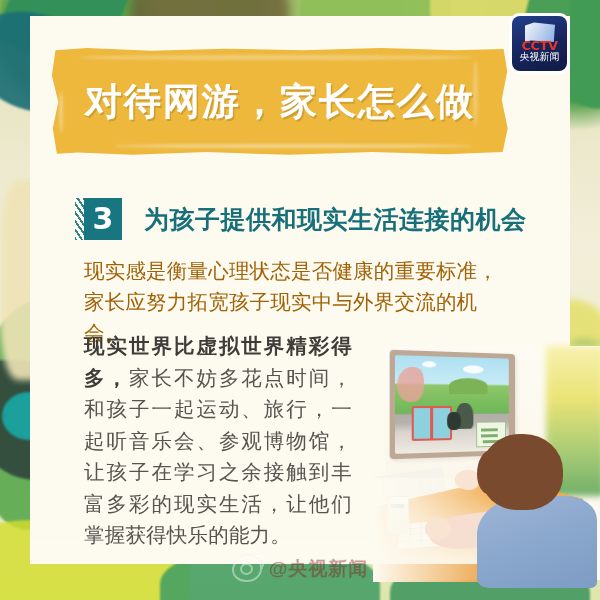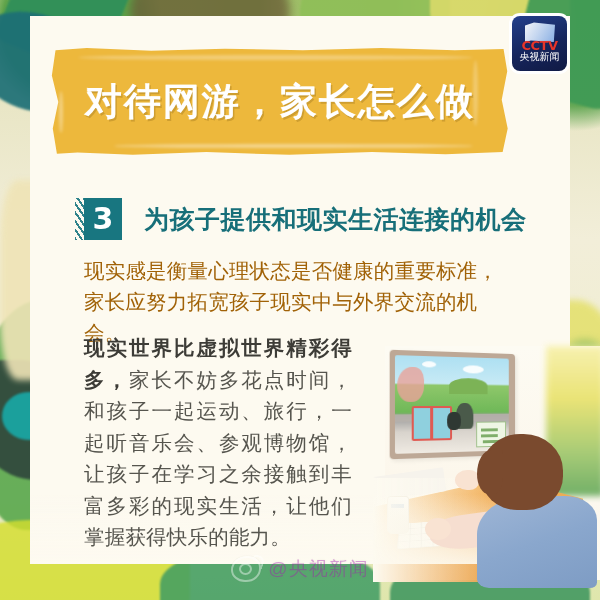--- a/index.html
+++ b/index.html
@@ -210,20 +210,21 @@
   .body-block {
     position: absolute;
     left: 84px;
     top: 332px;
     width: 268px;
     color: #56554e;
     font-size: 20.5px;
     line-height: 31.5px;
     letter-spacing: 0.2px;
     text-align: justify;
+    font-family: Liberation Mono, monospace;
   }
   .body-lead {
     font-weight: bold;
     color: #3d3c37;
   }
 
   
   .illo {
     position: absolute;
     left: 355px;
@@ -415,22 +416,22 @@
     position:absolute; right: -5px; top: -3px;
     width: 10px; height: 9px;
     border: 2.5px solid #ffffff;
     border-radius: 50% 50% 10% 50%;
     border-left-color: transparent;
     border-bottom-color: transparent;
     transform: rotate(18deg);
   }
   .weibo-text {
     font-size: 19px;
-    color: #a21caf;
-    font-weight: normal;
+    color: #7f1d1d;
+    font-weight: bold;
     letter-spacing: 1px;
     text-shadow: 0 0 2px rgba(150,150,110,.45);
   }
 </style>
 </head>
 <body>
 
 <div id="poster">
 
   <div class="bg-base"></div>

